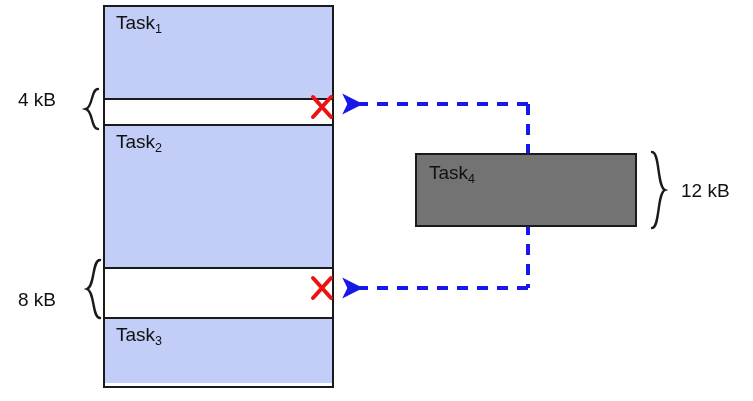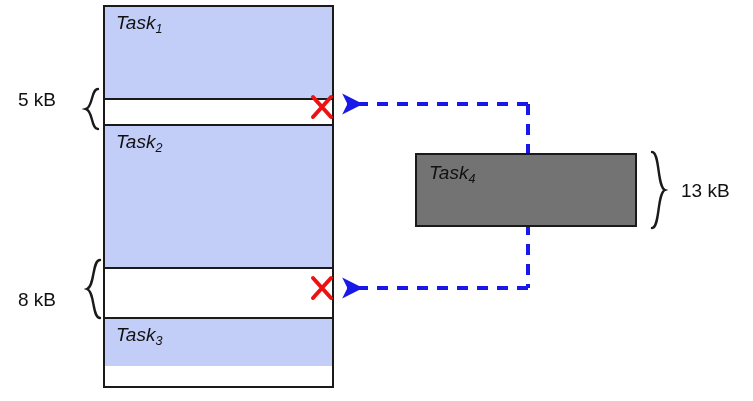--- a/index.html
+++ b/index.html
@@ -50,21 +50,20 @@
   }
 
   .block-label {
     position: absolute;
     left: 11px;
     top: 6px;
     font-size: 19px;
     color: #111111;
     line-height: 1.1;
     white-space: nowrap;
-    font-style: italic;
   }
   .block-label sub {
     font-size: 0.66em;
     vertical-align: baseline;
     position: relative;
     top: 0.28em;
   }
 
   
   .task-box {
@@ -129,27 +128,27 @@
     <div class="block free block-edge-top block-edge-bottom" style="top:91px; height:28px;">
     </div>
 
     <div class="block used" style="top:119px; height:141px;">
       <span class="block-label"><span>Task</span><sub>2</sub></span>
     </div>
 
     <div class="block free block-edge-top block-edge-bottom" style="top:260px; height:52px;">
     </div>
 
-    <div class="block used" style="top:312px; height:47px;">
+    <div class="block used" style="top:312px; height:64px;">
       <span class="block-label"><span>Task</span><sub>3</sub></span>
     </div>
 
   </div>
 
-  <span class="size-label" style="left:18px; top:89px;">5 kB</span>
+  <span class="size-label" style="left:18px; top:89px;">4 kB</span>
   <svg class="brace-svg" style="left:76px; top:88px;" width="26" height="44" viewBox="0 0 26 44">
     <path d="M 22 1 C 15 1 17 19 10 21 C 17 23 15 41 22 41" fill="none" stroke="#1a1a1a" stroke-width="2.4" stroke-linecap="round"></path>
   </svg>
 
   <span class="size-label" style="left:18px; top:277px;margin-top:12px;">8 kB</span>
   <svg class="brace-svg" style="left:76px; top:259px;" width="28" height="60" viewBox="0 0 28 60">
     <path d="M 24 1 C 16 1 19 27 11 30 C 19 33 16 59 24 59" fill="none" stroke="#1a1a1a" stroke-width="2.4" stroke-linecap="round"></path>
   </svg>
 
   <svg class="x-mark" style="left:310px; top:94px;" width="24" height="26" viewBox="0 0 24 26">
@@ -174,15 +173,15 @@
     <path d="M 528 104 L 528 288" fill="none" stroke="#1818e8" stroke-width="4" stroke-dasharray="11 9"></path>
   </svg>
 
   <div class="task-box">
     <span class="block-label"><span>Task</span><sub>4</sub></span>
   </div>
 
   <svg class="brace-svg" style="left:648px; top:151px;" width="28" height="78" viewBox="0 0 28 78">
     <path d="M 4 1 C 12 1 9 36 17 39 C 9 42 12 77 4 77" fill="none" stroke="#1a1a1a" stroke-width="2.4" stroke-linecap="round"></path>
   </svg>
-  <span class="size-label" style="left:681px; top:180px;">13 kB</span>
+  <span class="size-label" style="left:681px; top:180px;">12 kB</span>
 
 </div>
 
 </body></html>

